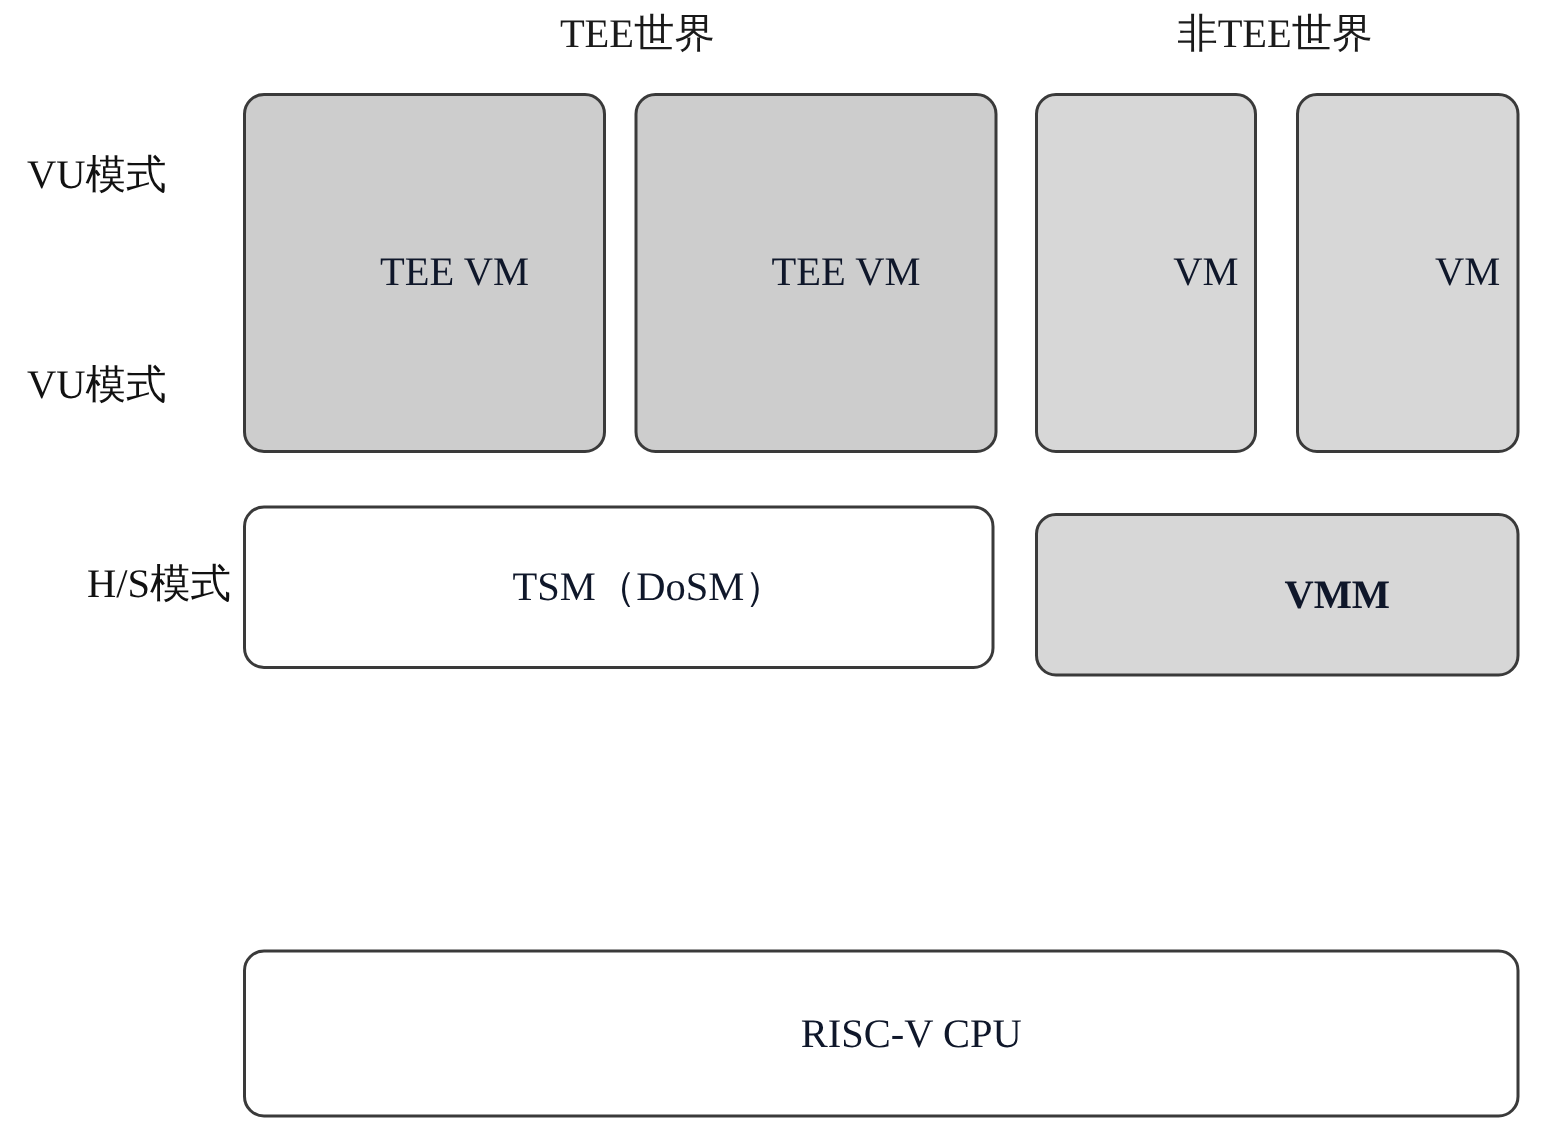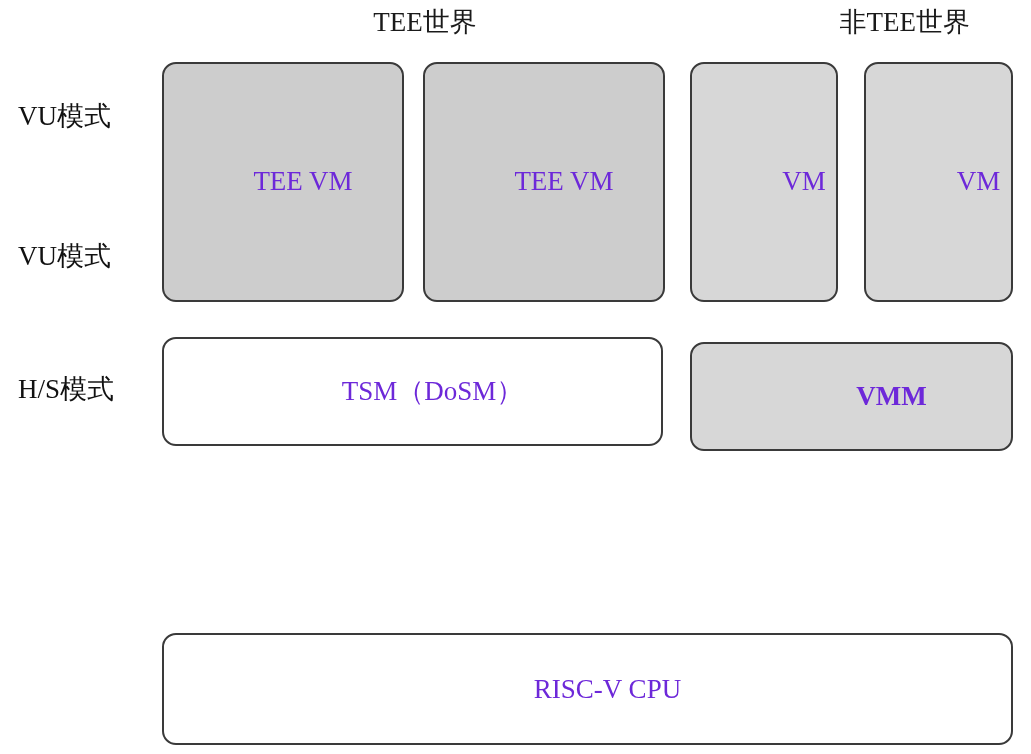--- a/index.html
+++ b/index.html
@@ -23,54 +23,54 @@
   
   .world-header {
     position: absolute;
     font-size: 27px;
     line-height: 1;
     white-space: nowrap;
     text-align: center;
     color: #1a1a1a;
   }
   #world-tee      { left: 305px; top: 9px;  width: 240px; }
-  #world-nontee   { left: 730px; top: 9px;  width: 240px; text-align: right; }
+  #world-nontee   { left: 730px; top: 9px;  width: 240px; }
 
   
   .mode-label {
     position: absolute;
     left: 18px;
     width: 140px;
     font-size: 27px;
     line-height: 1;
     white-space: nowrap;
     text-align: left;
     color: #111111;
   }
   #mode-vu  { top: 103px; }
   #mode-vs  { top: 243px; }
-  #mode-hs  { top: 376px; }
+  #mode-hs  { top: 376px; margin-left: 40px; }
   #mode-m   { top: 525px; }
 
   
   .box {
     position: absolute;
     box-sizing: border-box;
     border: 2px solid #3a3a3a;
     border-radius: 14px;
     background: #ffffff;
     display: flex;
     align-items: center;
     justify-content: center;
   }
   .box .box-label {
     font-size: 27px;
     line-height: 1;
     white-space: nowrap;
-    color: #6d28d9;
+    color: #0f172a;
     text-align: center;
     margin-left: 40px;
   }
 
   .box.fill-dark  { background: #cdcdcd; }
   .box.fill-light { background: #d7d7d7; padding-left: 40px; }
   .box.fill-white { background: #ffffff; }
 
   
   .box.vm-col { align-items: flex-start; }

